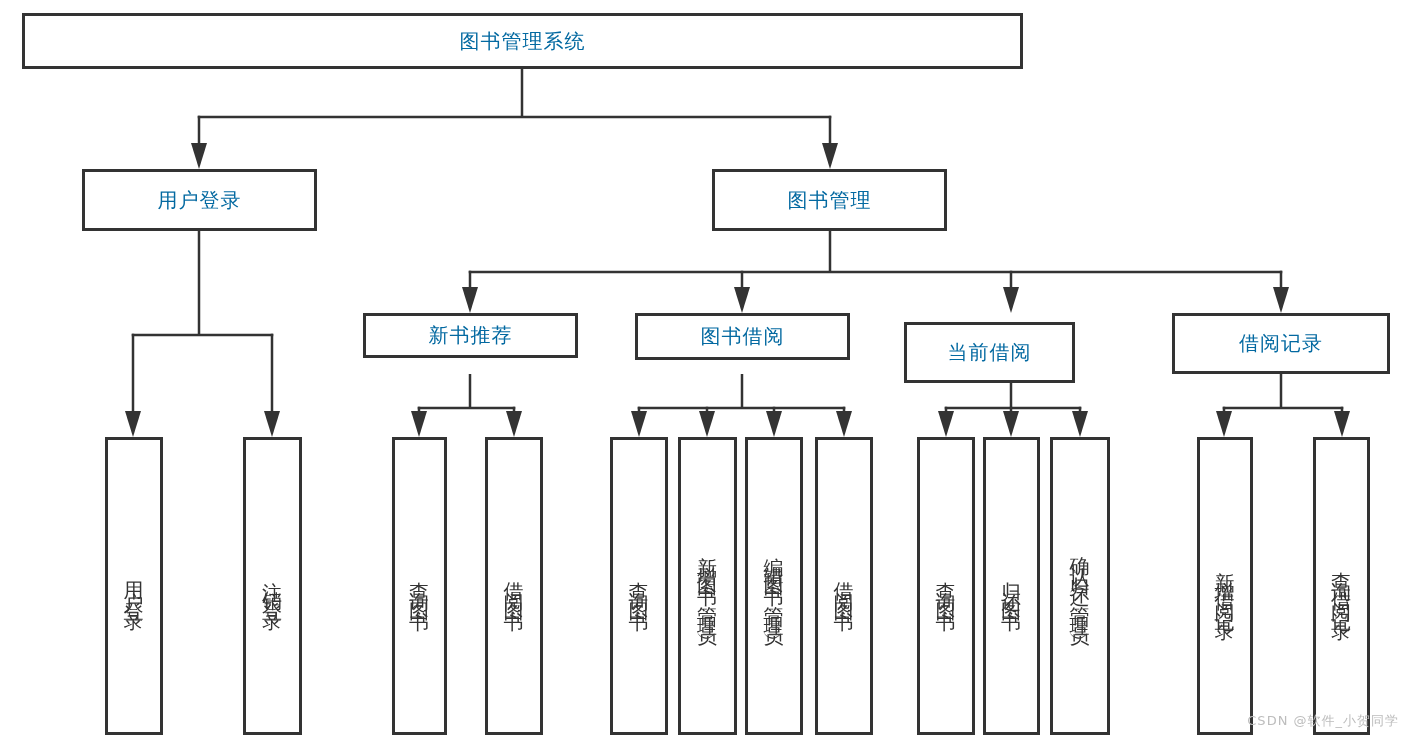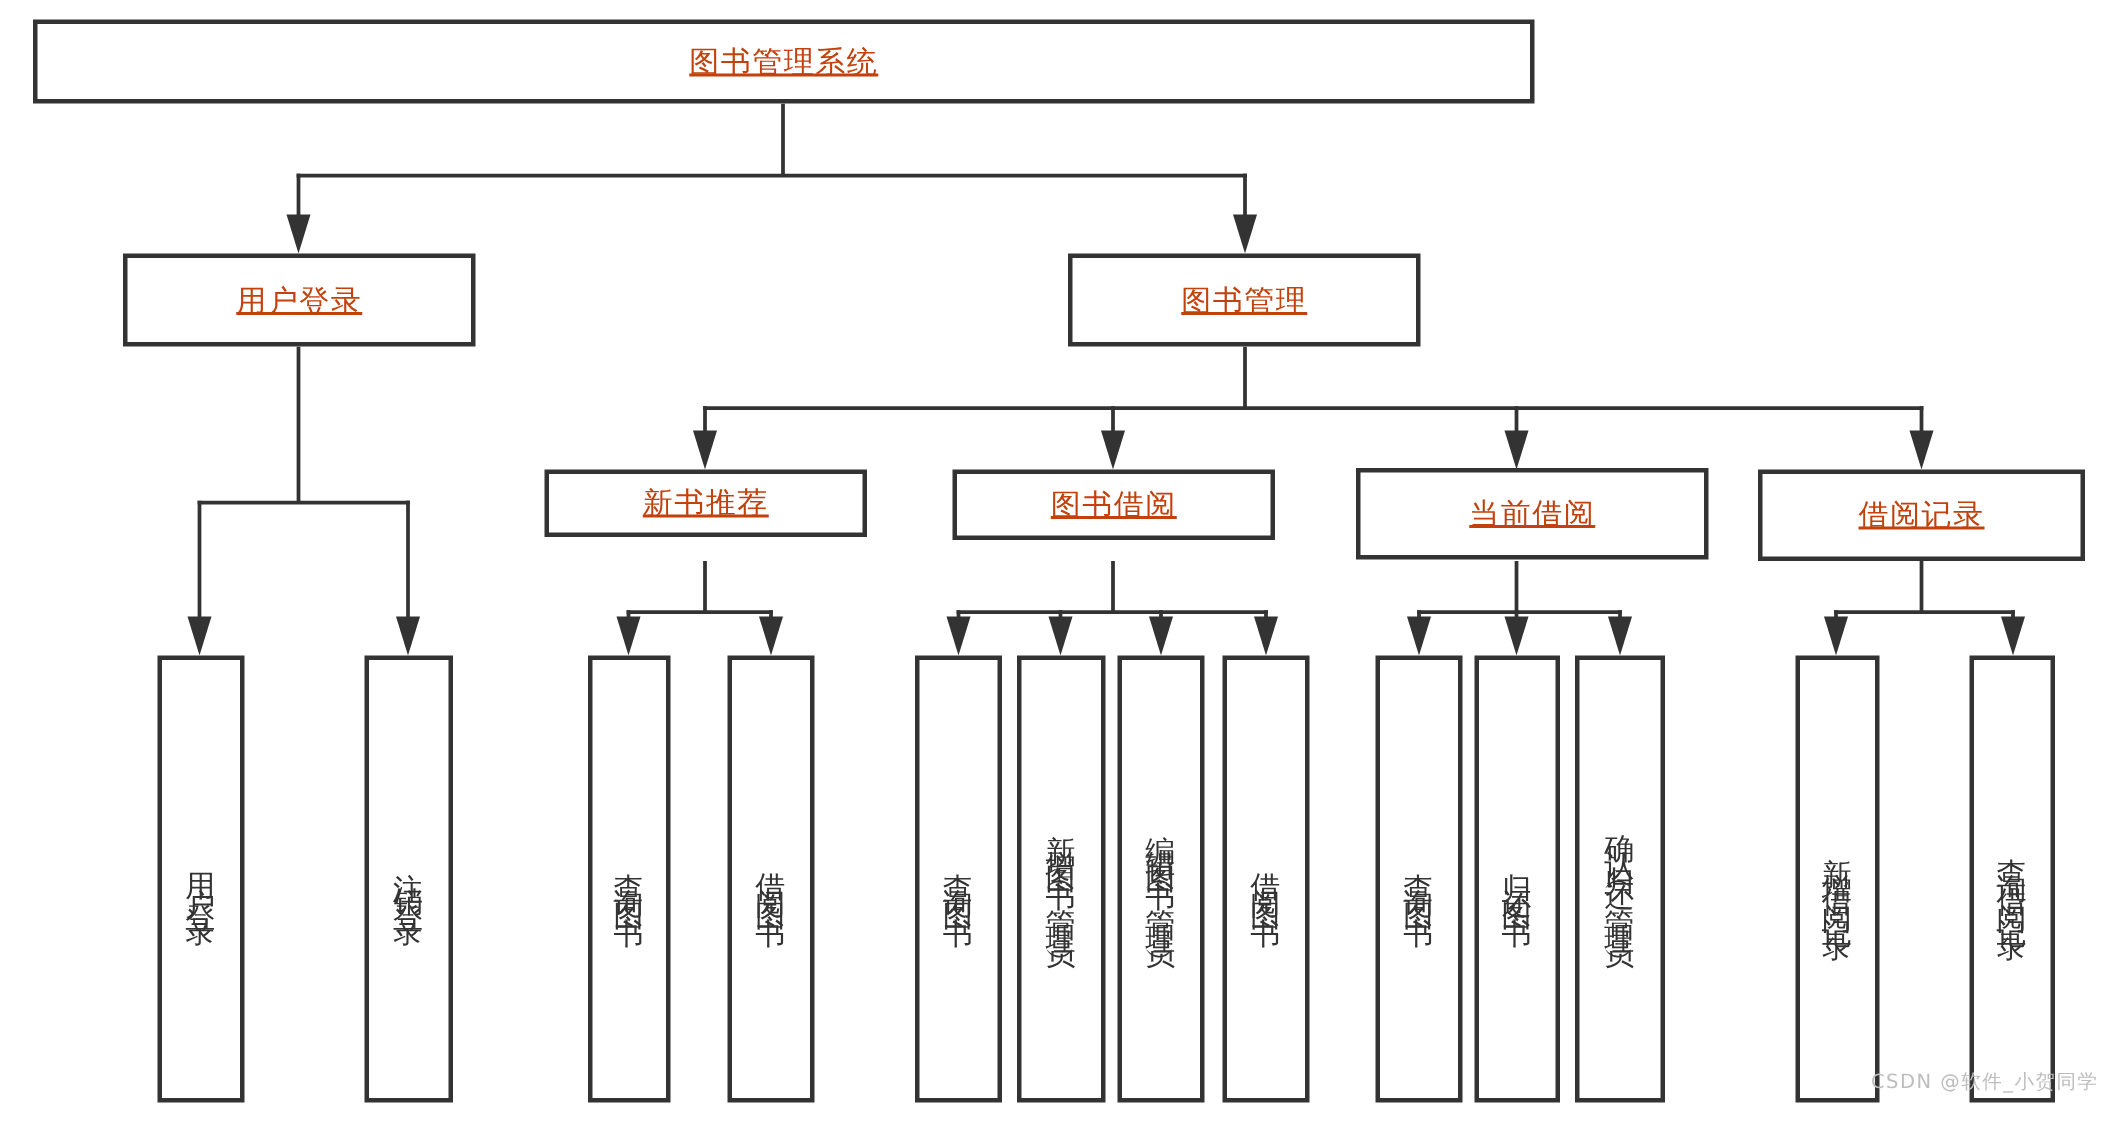--- a/index.html
+++ b/index.html
@@ -14,28 +14,27 @@
   .connector-layer {
     position: absolute;
     left: 0; top: 0;
     pointer-events: none;
   }
   .node {
     position: absolute;
     box-sizing: border-box;
     border: 3px solid #333333;
     background: #ffffff;
-    color: #c2410c;
+    color: #0369a1;
     display: flex;
     align-items: center;
     justify-content: center;
     font-size: 20px;
     letter-spacing: 1px;
     white-space: nowrap;
-    text-decoration: underline;
   }
   .vnode {
     position: absolute;
     box-sizing: border-box;
     border: 3px solid #333333;
     background: #ffffff;
     color: #333333;
     display: flex;
     align-items: center;
     justify-content: center;
@@ -130,21 +129,21 @@
     </g>
   </svg>
 
   <div class="node" style="left:22px; top:13px; width:1001px; height:56px;">图书管理系统</div>
 
   <div class="node" style="left:82px; top:169px; width:235px; height:62px;">用户登录</div>
   <div class="node" style="left:712px; top:169px; width:235px; height:62px;">图书管理</div>
 
   <div class="node" style="left:363px; top:313px; width:215px; height:45px;">新书推荐</div>
   <div class="node" style="left:635px; top:313px; width:215px; height:47px;">图书借阅</div>
-  <div class="node" style="left:904px; top:312px; width:235px; height:61px;">当前借阅</div>
+  <div class="node" style="left:904px; top:322px; width:171px; height:61px;">当前借阅</div>
   <div class="node" style="left:1172px; top:313px; width:218px; height:61px;">借阅记录</div>
 
   <div class="vnode" style="left:105px; width:58px;">
     <span>用户登录</span>
   </div>
   <div class="vnode" style="left:243px; width:59px;">
     <span>注销登录</span>
   </div>
 
   <div class="vnode" style="left:392px; width:55px;">

